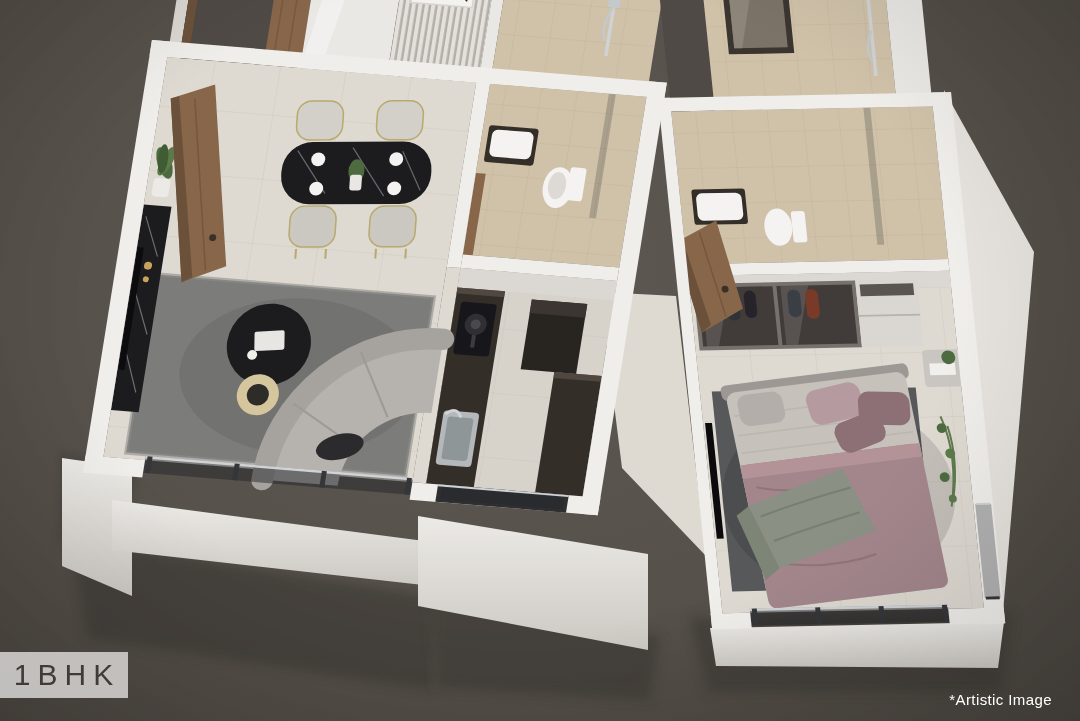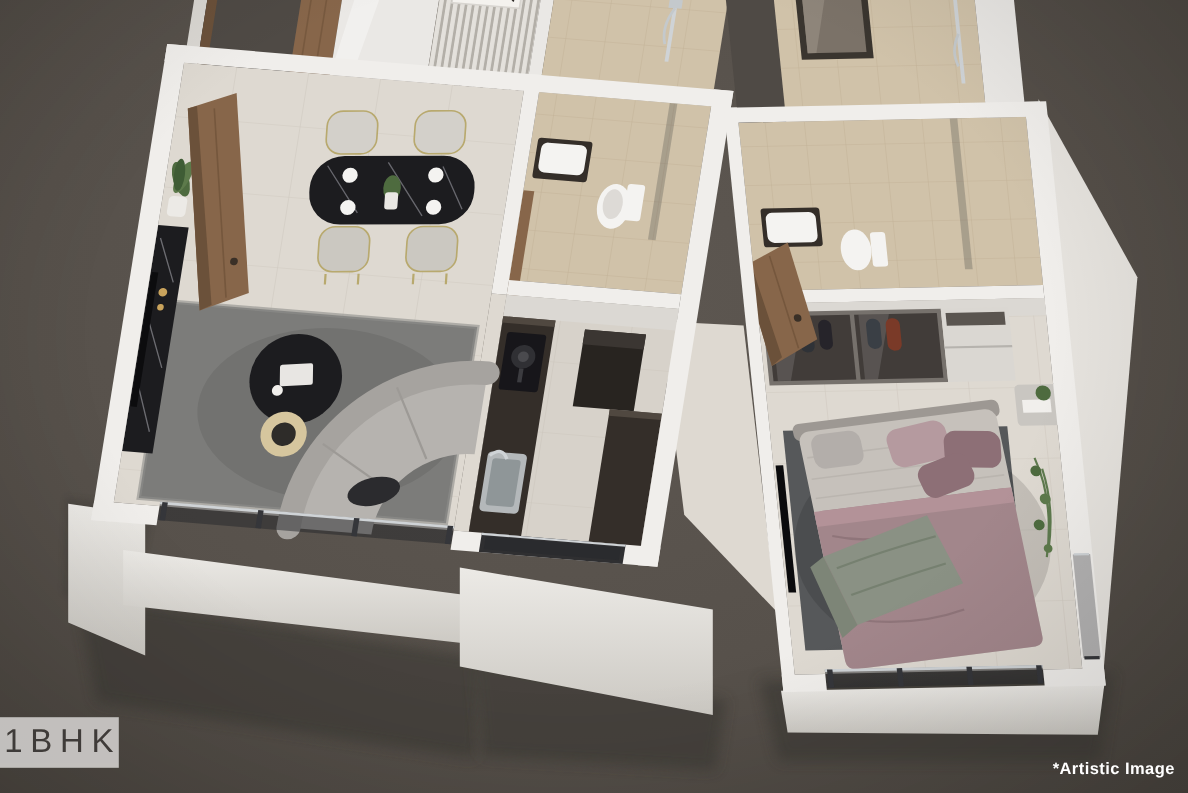--- a/index.html
+++ b/index.html
@@ -29,29 +29,29 @@
   .throw     {fill:var(--throw-green,#8a9184);}
   .pillow    {fill:var(--pillow-mauve,#8d6f76);}
   .glass     {fill:var(--glass-tint,rgba(35,38,42,0.5));}
   .chromeln  {stroke:var(--chrome,#cfd3d6);}
   .white     {fill:#f4f3f1;}
   .gold      {fill:var(--gold,#c9a35c);}
   .green     {fill:var(--plant-green,#4e6b3f);}
   .shadow    {fill:#413d38;}
 
   .badge{
-    position:absolute;left:0;bottom:23px;width:108px;height:46px;
+    position:absolute;left:0;bottom:23px;width:128px;height:46px;
     background:var(--label-box-bg,#c9c7c4);opacity:0.95;
     display:flex;align-items:center;justify-content:center;
     color:var(--label-text,#3f3c39);font-size:30px;font-weight:400;
     letter-spacing:7px;padding-left:6px;box-sizing:border-box;
   }
   .disclaimer{
-    position:absolute;right:12px;bottom:13px;
-    color:var(--disclaimer-text,#ffffff);font-size:15px;font-weight:700;letter-spacing:0.4px;
+    position:absolute;right:28px;bottom:13px;
+    color:var(--disclaimer-text,#ffffff);font-size:15px;font-weight:400;letter-spacing:0.4px;
   }
   .vignette{position:absolute;inset:0;pointer-events:none;
     background:radial-gradient(ellipse at 48% 42%, rgba(0,0,0,0) 55%, rgba(0,0,0,0.16) 100%);}
 </style>
 </head>
 <body>
 
 <div class="stage">
 
 <svg class="scene" width="1080" height="721" viewBox="0 0 1080 721">

